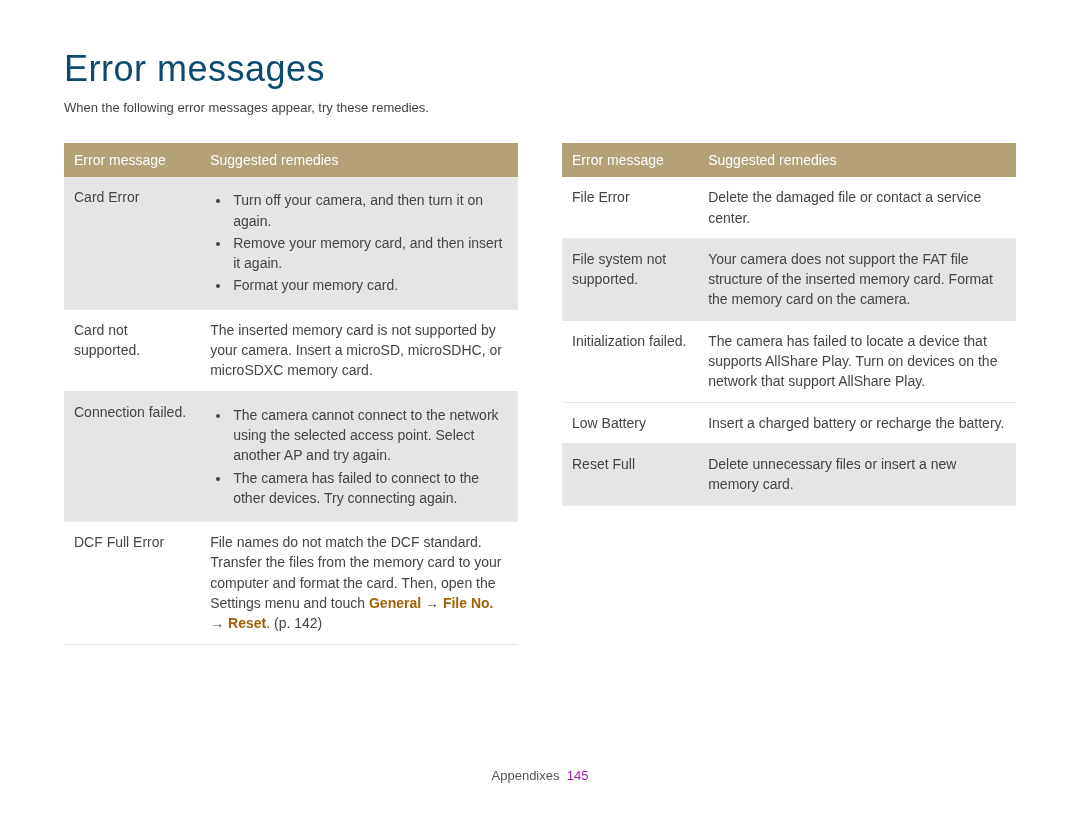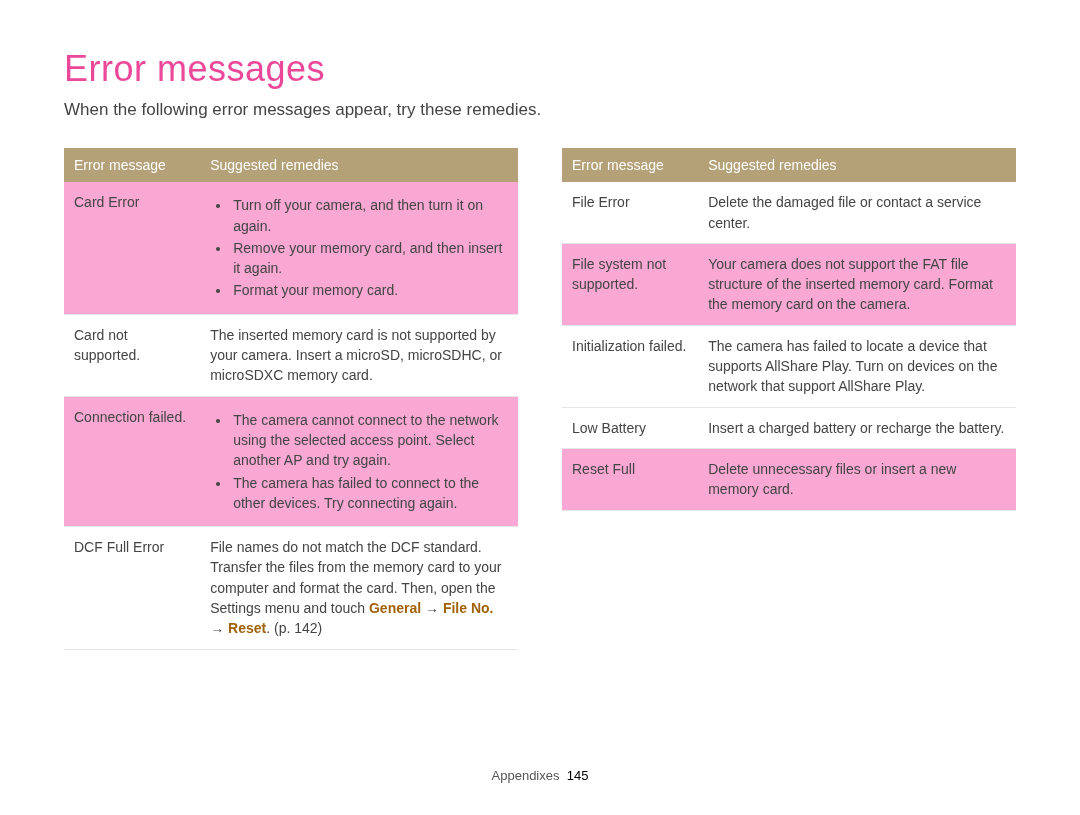--- a/index.html
+++ b/index.html
@@ -12,26 +12,26 @@
     width: 1080px;
     height: 815px;
     position: relative;
   }
   .page {
     padding: 48px 64px 0 64px;
   }
   h1.title {
     font-size: 36px;
     font-weight: 400;
-    color: #ec4899;
+    color: #0c4a6e;
     margin: 0 0 10px 0;
     letter-spacing: 0.5px;
   }
   .intro {
-    font-size: 17px;
+    font-size: 13px;
     color: #444;
     margin: 0 0 28px 0;
   }
   .columns {
     display: flex;
     gap: 44px;
   }
   .col {
     flex: 1;
   }
@@ -50,40 +50,40 @@
     font-size: 14px;
   }
   table.err th.c1 { width: 30%; margin-left: 32px; }
   table.err td {
     padding: 10px 10px;
     vertical-align: top;
     border-bottom: 1px solid #e6e6e6;
     color: #444;
   }
   table.err tr.alt td {
-    background: #f9a8d4;
+    background: #e5e5e5;
   }
   ul.rem {
     margin: 3px;
     padding-left: 18px;
   }
   ul.rem li {
     margin: 0 0 2px 0;
     padding-left: 2px;
   }
   .bold { font-weight: 700; color: #a16207; }
   .footer {
     position: absolute;
     bottom: 32px;
     width: 100%;
     text-align: center;
     font-size: 13px;
     color: #555;
   }
-  .footer .pg { color: #000000; }
+  .footer .pg { color: #a21caf; }
 </style>
 </head>
 <body>
 
 <div class="page">
   <h1 class="title">Error messages</h1>
   <p class="intro">When the following error messages appear, try these remedies.</p>
 
   <div class="columns">
     <div class="col">

